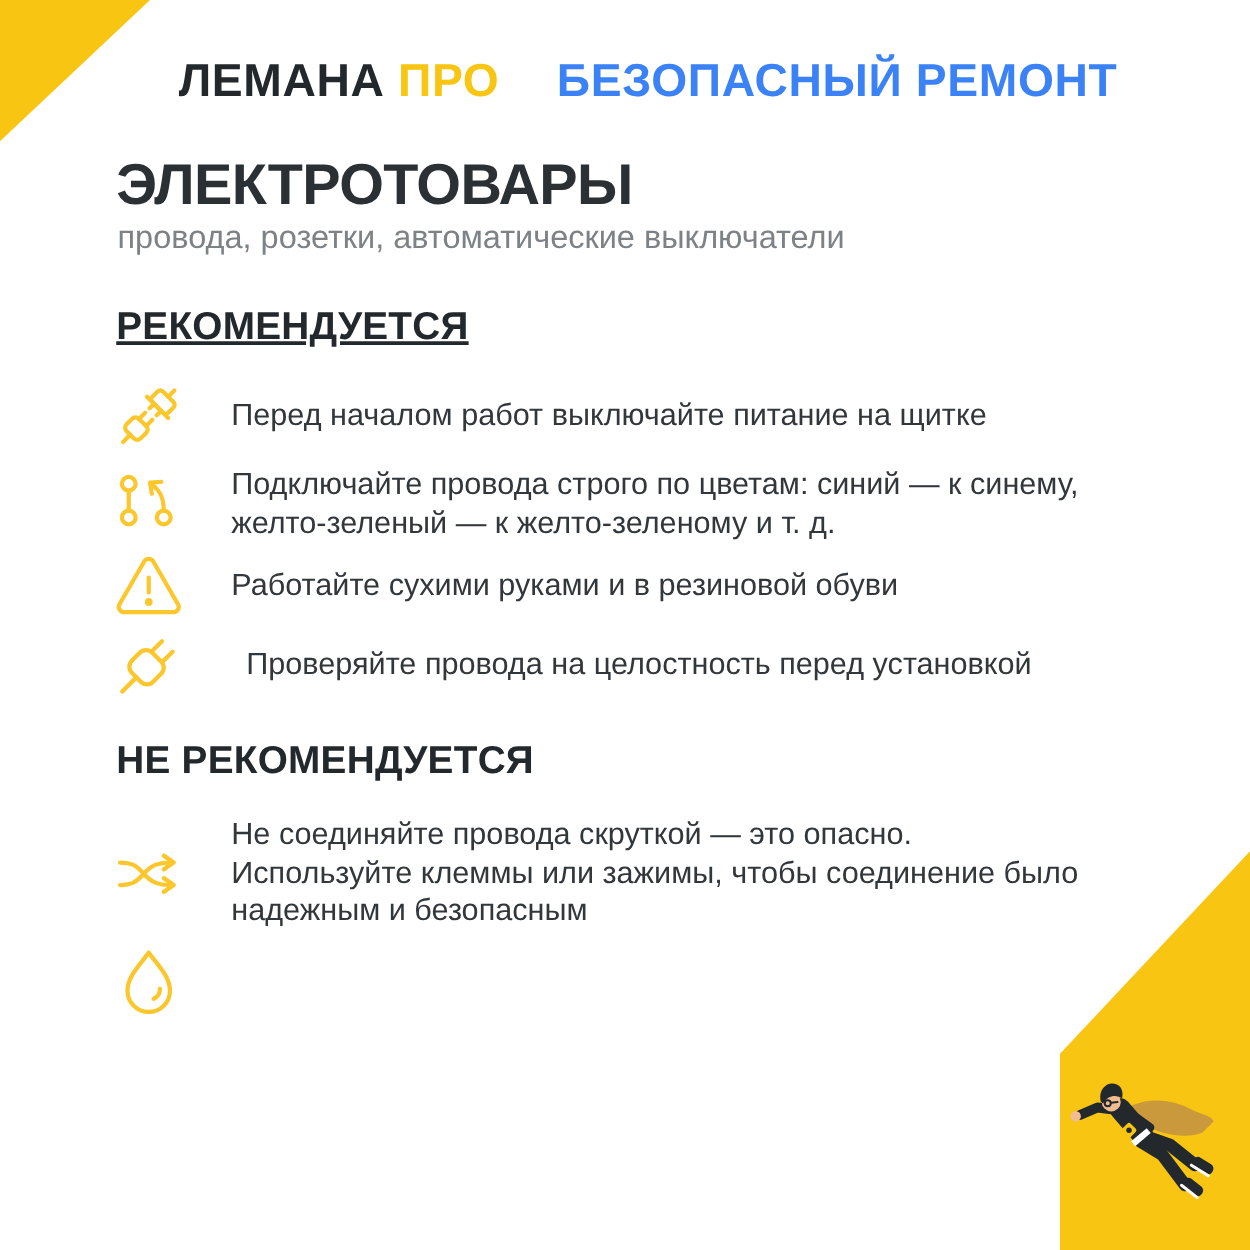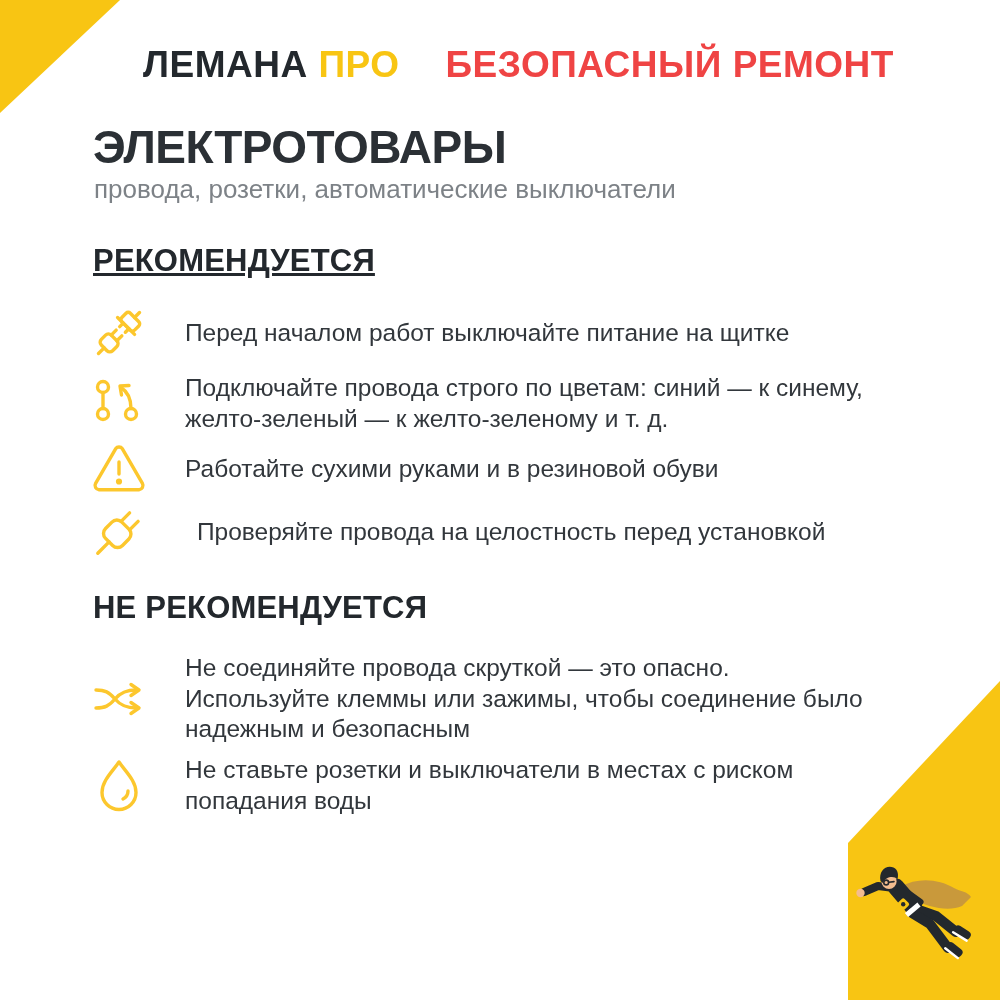--- a/index.html
+++ b/index.html
@@ -5,21 +5,21 @@
   html,body{margin:0;padding:0;background:#fff;}
   .canvas{
     position:relative;width:1000px;height:1000px;background:#ffffff;overflow:hidden;
     font-family:"Liberation Sans",sans-serif;color:#23282d;
   }
   .corner{position:absolute;left:0;top:0;width:1000px;height:1000px;pointer-events:none;}
   .header{position:absolute;left:95px;top:44px;display:flex;align-items:baseline;gap:46px;margin-left:48px;}
   .logo{font-size:37px;font-weight:800;letter-spacing:0.5px;white-space:nowrap;}
   .logo .pro{color:#F8C513;}
   .logo .lem{color:#23282d;}
-  .doc-title{font-size:37px;font-weight:800;letter-spacing:0.5px;color:#ef4444;white-space:nowrap;}
+  .doc-title{font-size:37px;font-weight:800;letter-spacing:0.5px;color:#3b82f6;white-space:nowrap;}
   .heading{position:absolute;left:93px;top:120px;font-size:46px;font-weight:700;letter-spacing:-0.5px;color:#2b3035;}
   .subheading{position:absolute;left:94px;top:174px;font-size:26px;font-weight:400;color:#7d8287;}
   .section-title{position:absolute;left:93px;font-size:31px;font-weight:800;color:#23282d;letter-spacing:0.2px;}
   .st-rec{top:243px;text-decoration:underline;}
   .st-nrec{top:590px;}
   .item{position:absolute;left:88px;width:840px;display:flex;align-items:center;}
   .item .icon{flex:0 0 62px;height:62px;}
   .item .txt{margin-left:35px;font-size:24.5px;line-height:1.25;color:#32373c;white-space:pre-line;font-weight:400;}
   .i-r1{top:300px;height:66px;}
   .i-r2{top:368px;height:72px;}
@@ -113,22 +113,20 @@
     <div class="txt">Не соединяйте провода скруткой — это опасно.
 Используйте клеммы или зажимы, чтобы соединение было
 надежным и безопасным</div>
   </div>
 
   <div class="item i-n2">
     <svg class="icon" viewBox="0 0 62 62" fill="none" stroke="#FCC72D" stroke-width="3.4" stroke-linecap="round" stroke-linejoin="round">
       <path d="M31 7 C38 17 48 26 48 37.5 A17 17 0 0 1 14 37.5 C14 26 24 17 31 7 Z"></path>
       <path d="M40 36 A9 9 0 0 1 35 44"></path>
     </svg>
-    <div class="txt">Не ставьте розетки и выключатели в местах с риском
-попадания воды</div>
   </div>
 
   <svg class="mascot" width="135" height="115" viewBox="0 0 135 115" fill="none">
 
     <path d="M50 32 C68 22 88 24 104 33 C111 37 117 36 121 42 L112 51 C98 57 78 52 62 44 C55 40 51 37 50 32 Z" fill="#C9993B"></path>
 
     <path d="M52 34 L70 47" stroke="#23282D" stroke-width="7" stroke-linecap="round"></path>
 
     <path d="M46 32 L64 53" stroke="#23282D" stroke-width="17" stroke-linecap="round"></path>
 

